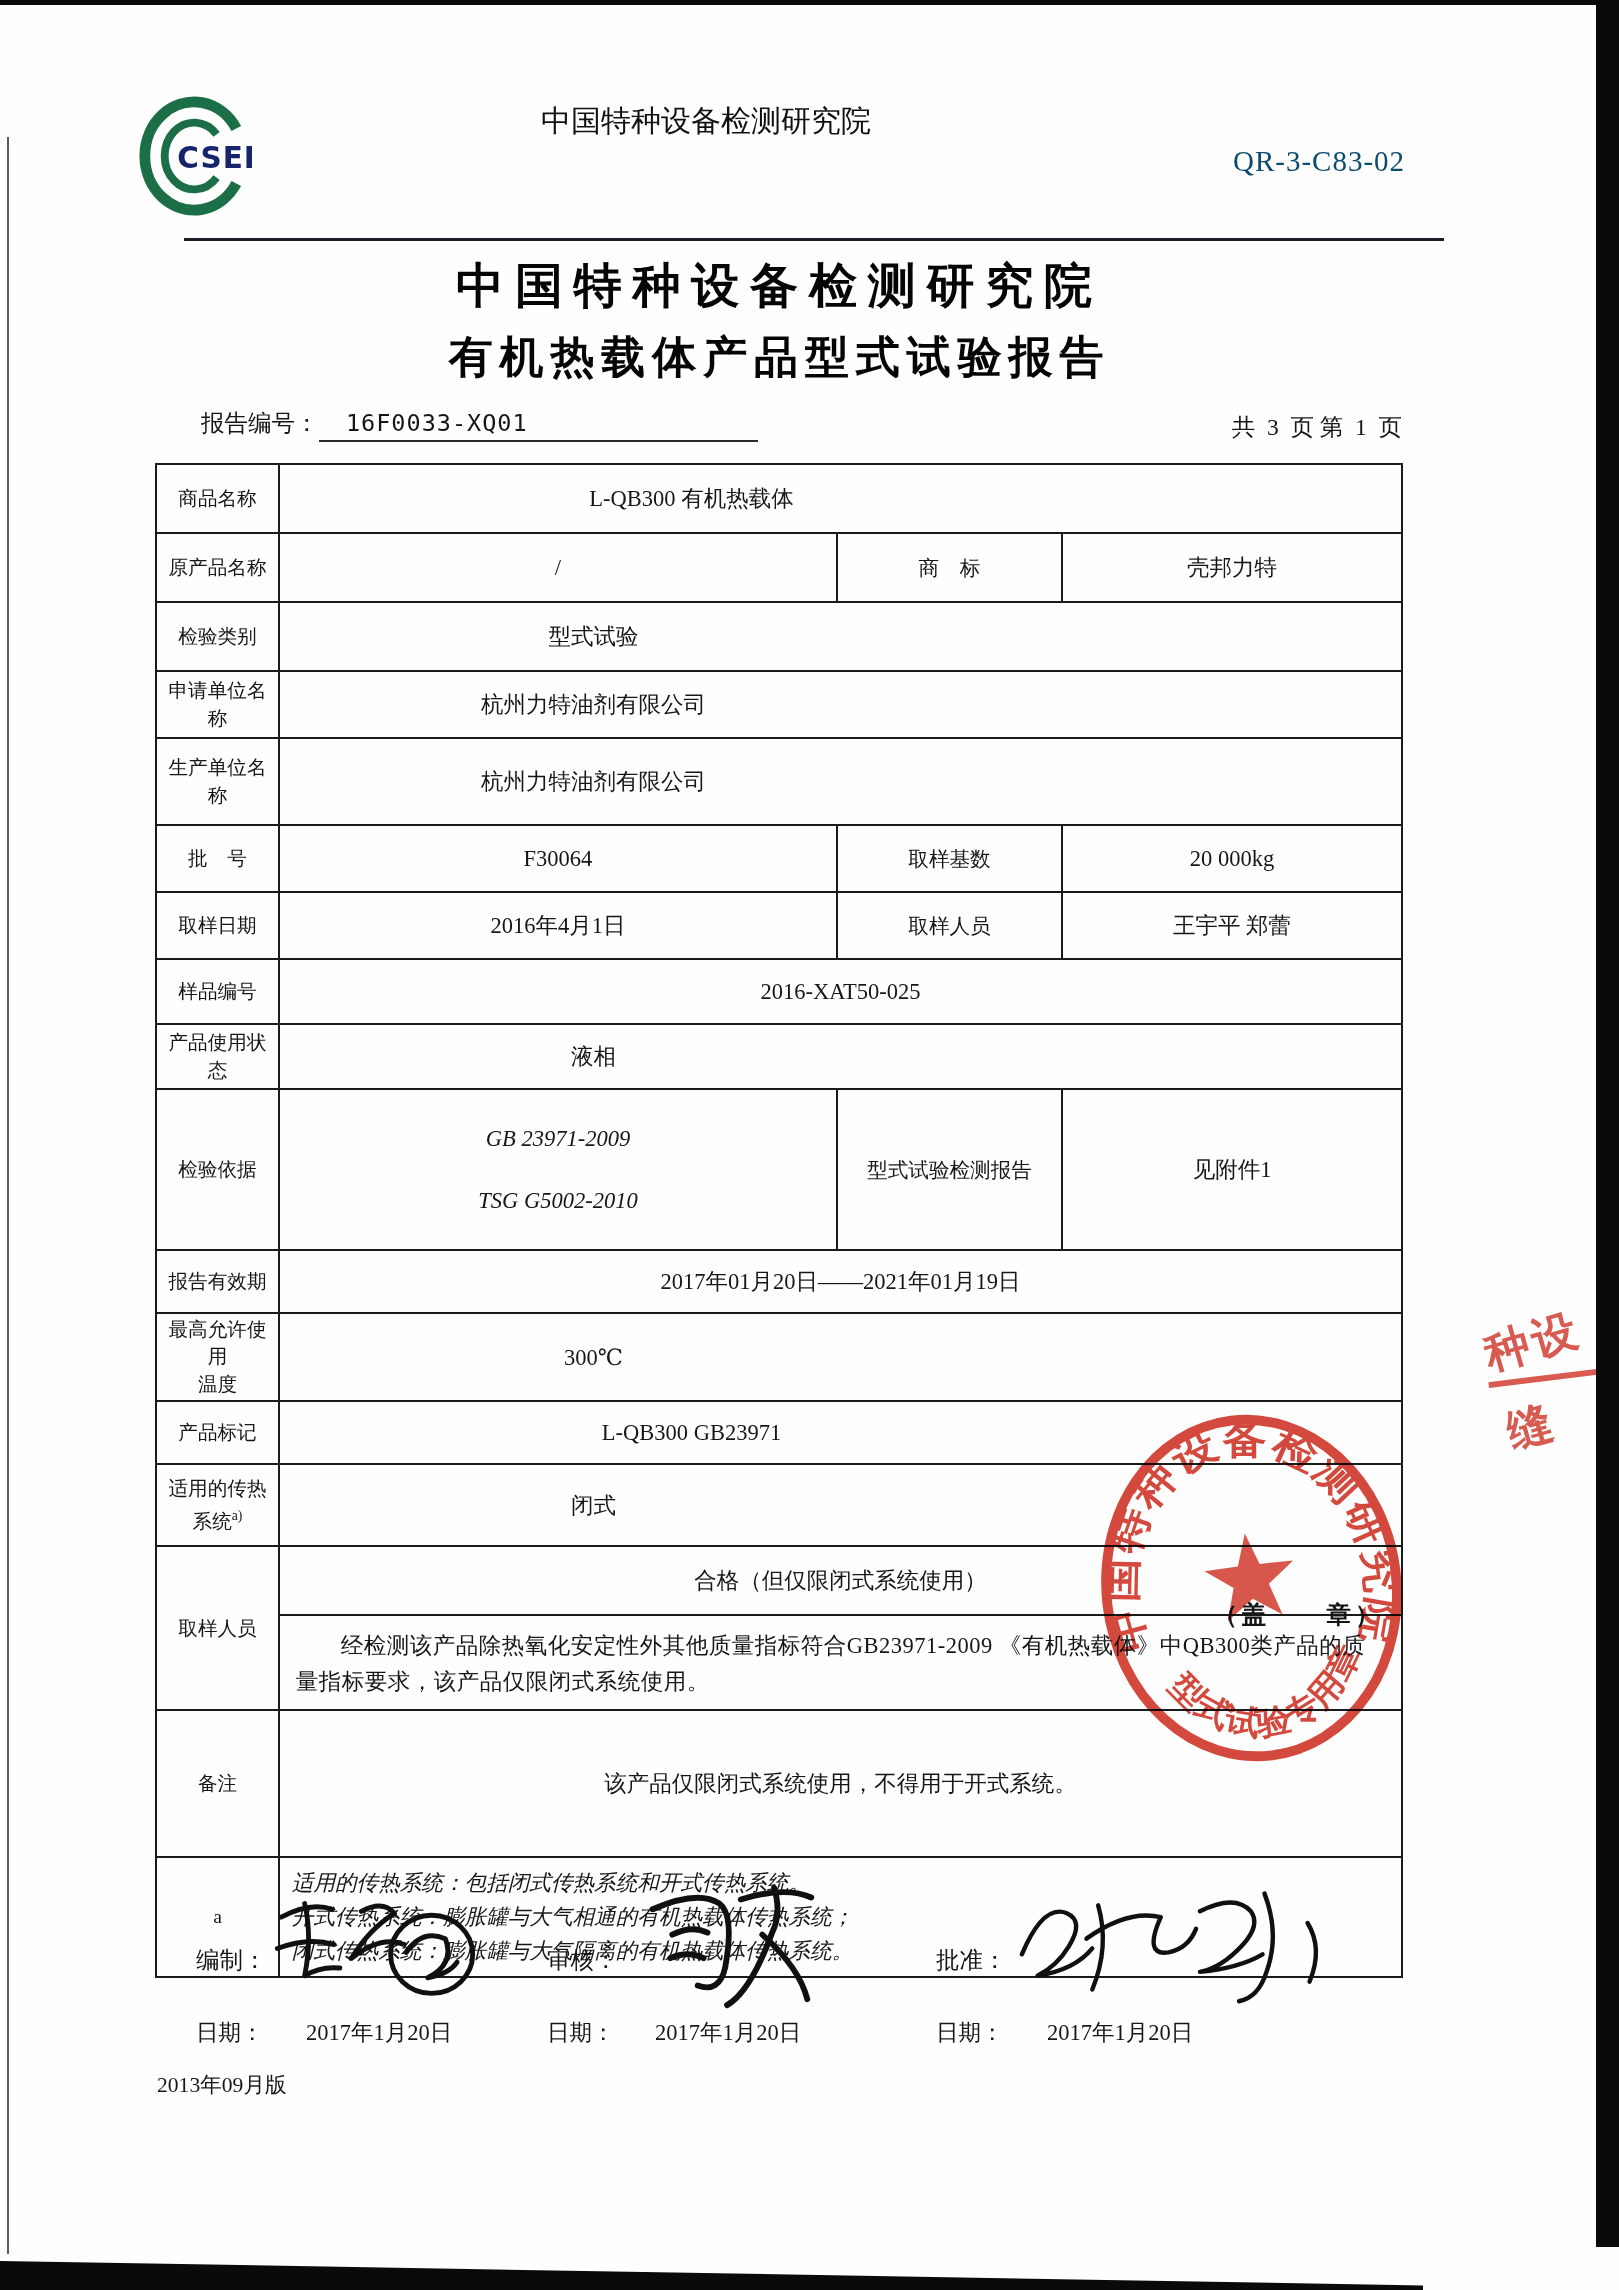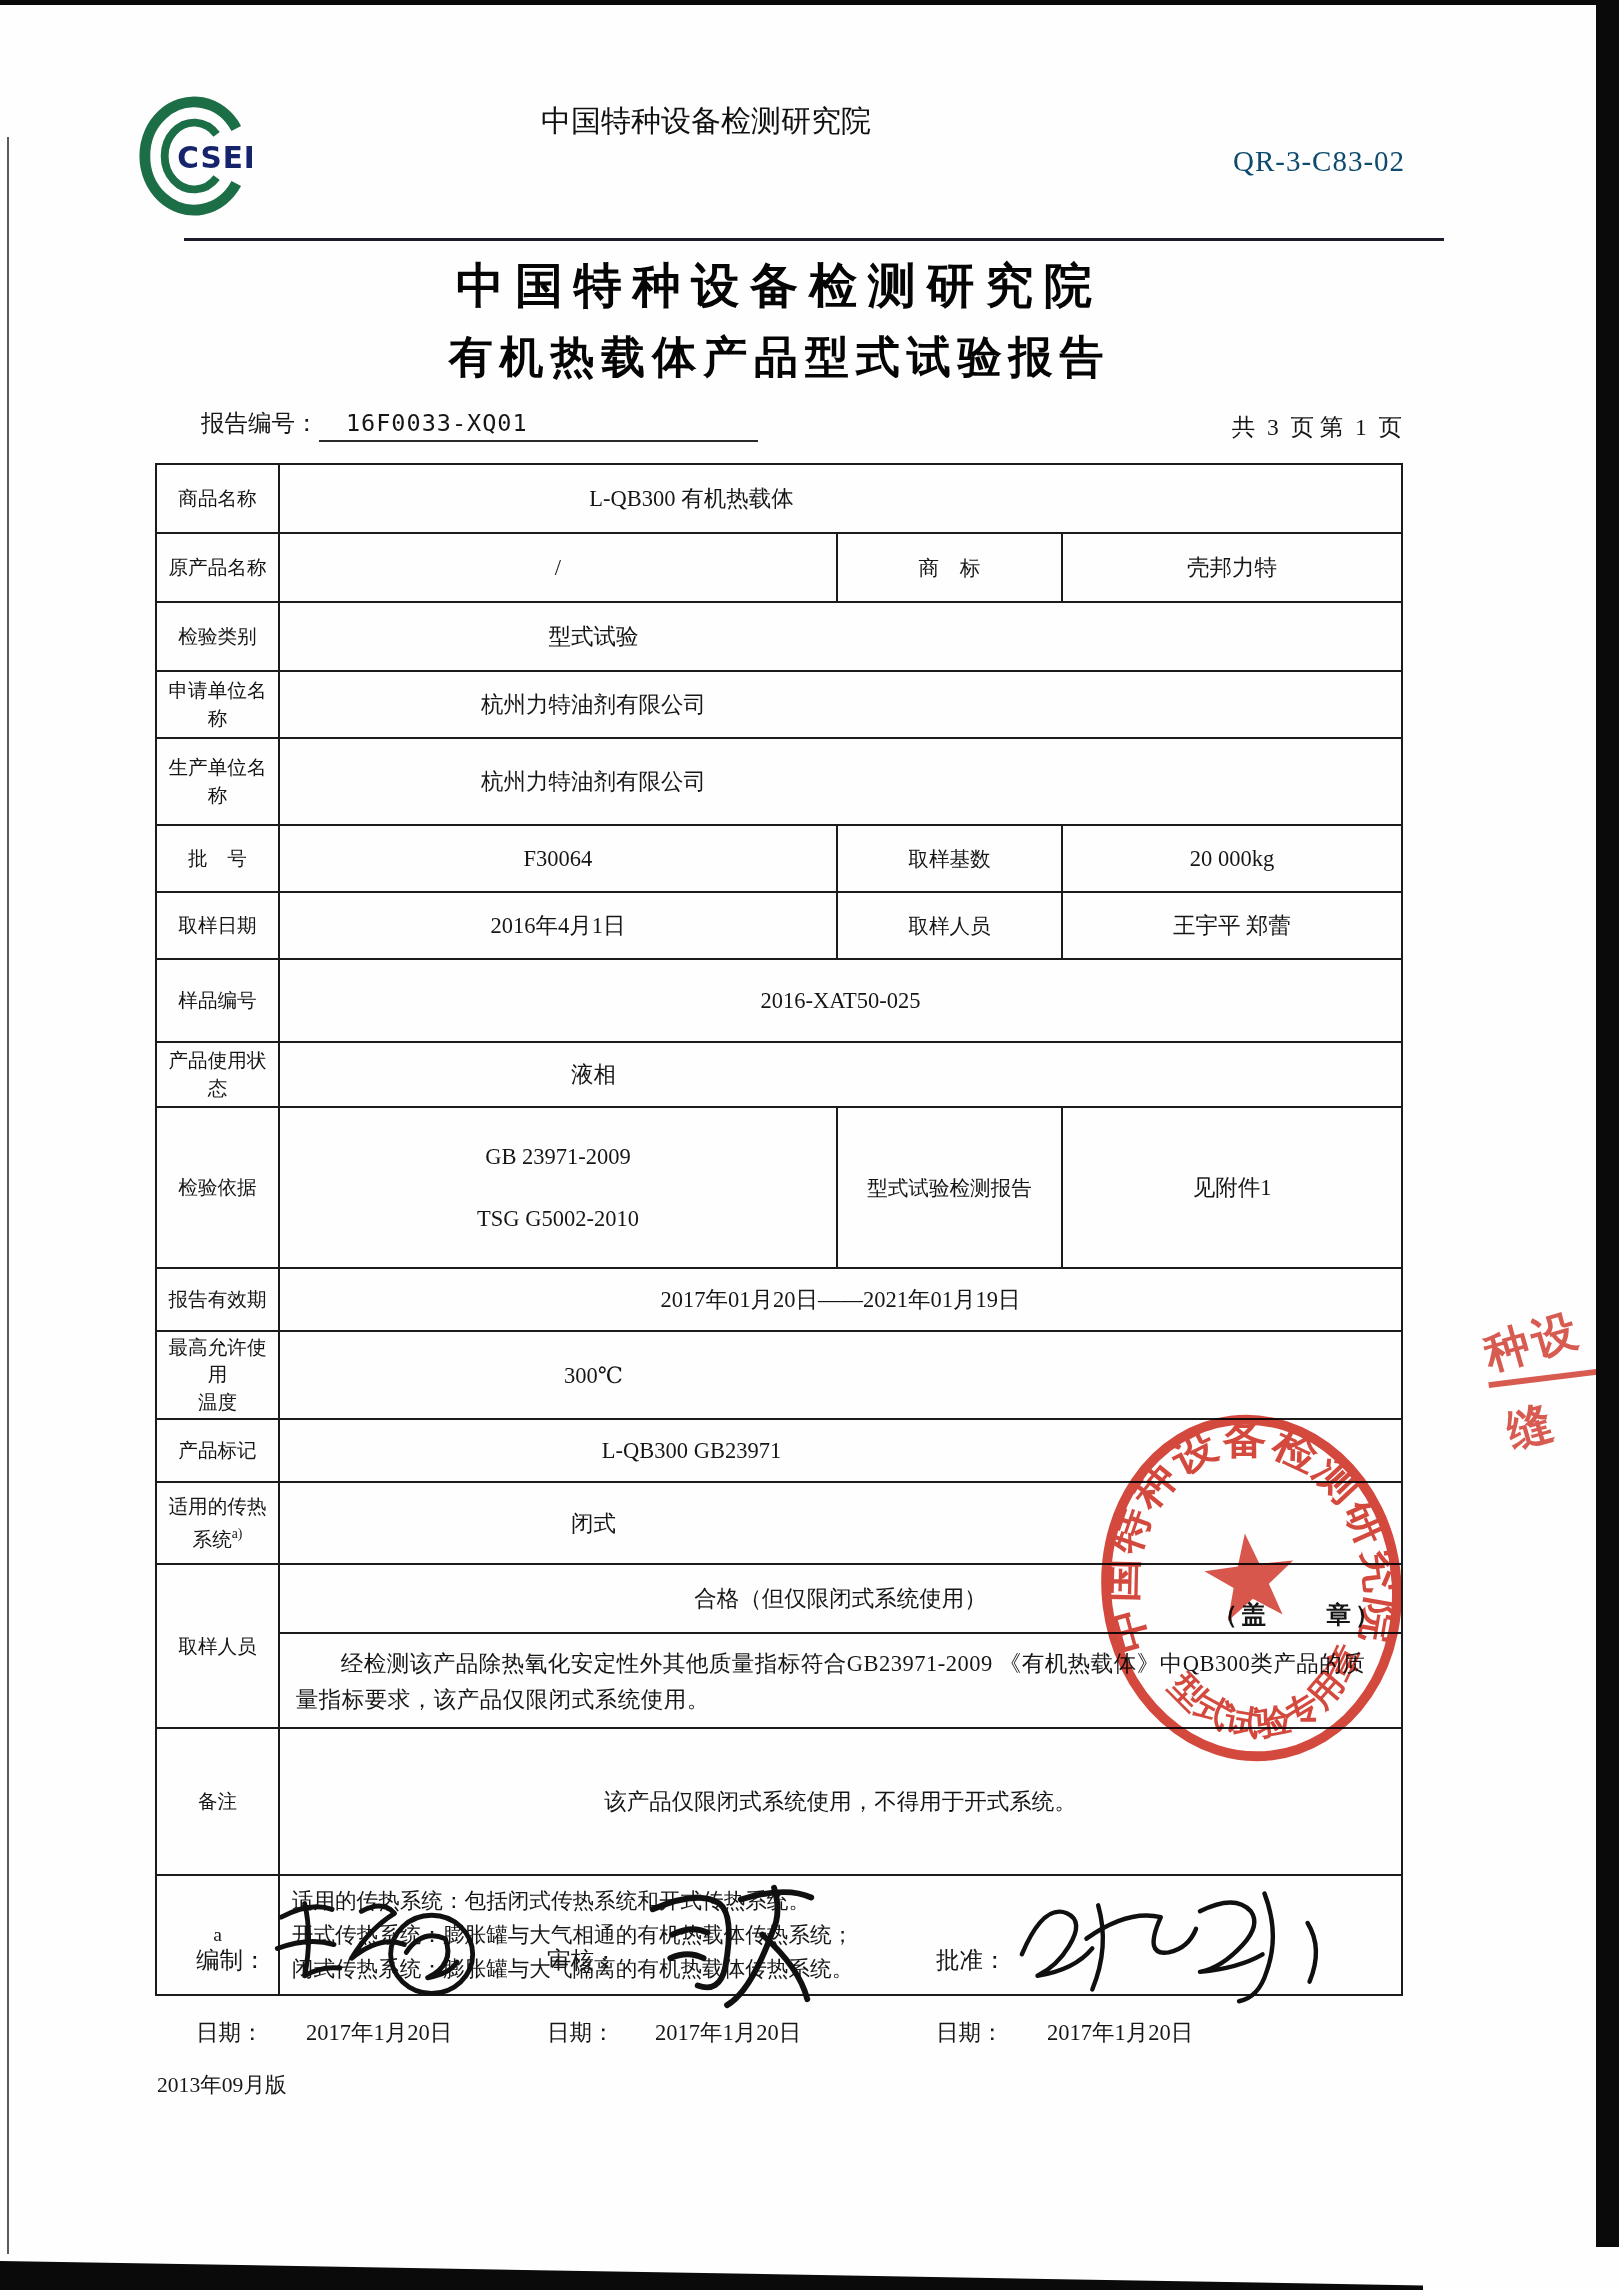--- a/index.html
+++ b/index.html
@@ -33,21 +33,21 @@
   table.form{position:absolute;left:155px;top:463px;border-collapse:collapse;table-layout:fixed;
     width:1247px;z-index:1;}
   table.form td{border:2px solid #1b1b1b;vertical-align:middle;padding:2px 5.9px;}
   table.form{border:2.9px solid #151515;}
   .lab{text-align:center;font-size:19.6px;white-space:pre-line;line-height:27.4px;}
   .val{font-size:22.5px;text-align:center;}
   .sublab{font-size:20.6px;text-align:center;white-space:pre;}
   .vl{padding-right:500px !important;}
   .vl2{padding-right:304px !important;}
   .two-line{white-space:pre-line;line-height:31px;}
-  .blockline{display:block;}
+  .blockline{display:block;font-style:italic;}
   sup.fnref{font-size:13.7px;vertical-align:super;}
   .vpara{font-size:22.5px;text-align:left;padding:9.8px 19.6px 7.8px 15.7px !important;
     text-indent:2em;line-height:36px;letter-spacing:0.5px;}
   .vnotes{font-size:21.6px;text-align:left;padding:7.8px 5.9px 7.8px 11.8px !important;line-height:34px;}
   
   .stamp-hint{position:absolute;left:1213px;top:1598px;z-index:2;font-size:24.5px;font-weight:600;
     letter-spacing:3.9px;color:#151515;white-space:pre;}
   .stamp{position:absolute;left:1075px;top:1392px;z-index:3;transform:rotate(-7deg);
     mix-blend-mode:multiply;opacity:.93;}
   .edge-stamp{position:absolute;left:1494px;top:1306px;width:137px;z-index:4;
@@ -124,21 +124,21 @@
       <td class="val">F30064</td>
       <td class="sublab">取样基数</td>
       <td class="val">20 000kg</td>
     </tr>
     <tr style="height:67px">
       <td class="lab">取样日期</td>
       <td class="val">2016年4月1日</td>
       <td class="sublab">取样人员</td>
       <td class="val">王宇平 郑蕾</td>
     </tr>
-    <tr style="height:83px">
+    <tr style="height:65px">
       <td class="lab">样品编号</td>
       <td class="val" colspan="3">2016-XAT50-025</td>
     </tr>
     <tr style="height:65px">
       <td class="lab">产品使用状态</td>
       <td class="val vl" colspan="3">液相</td>
     </tr>
     <tr style="height:86px">
       <td class="lab">检验依据</td>
       <td class="val two-line">

